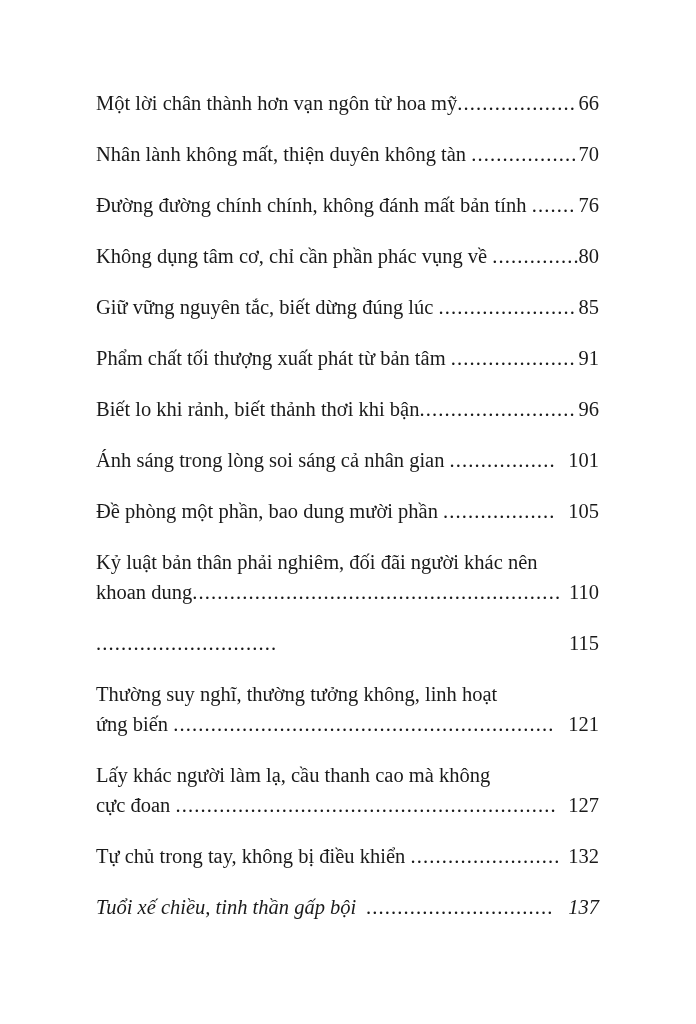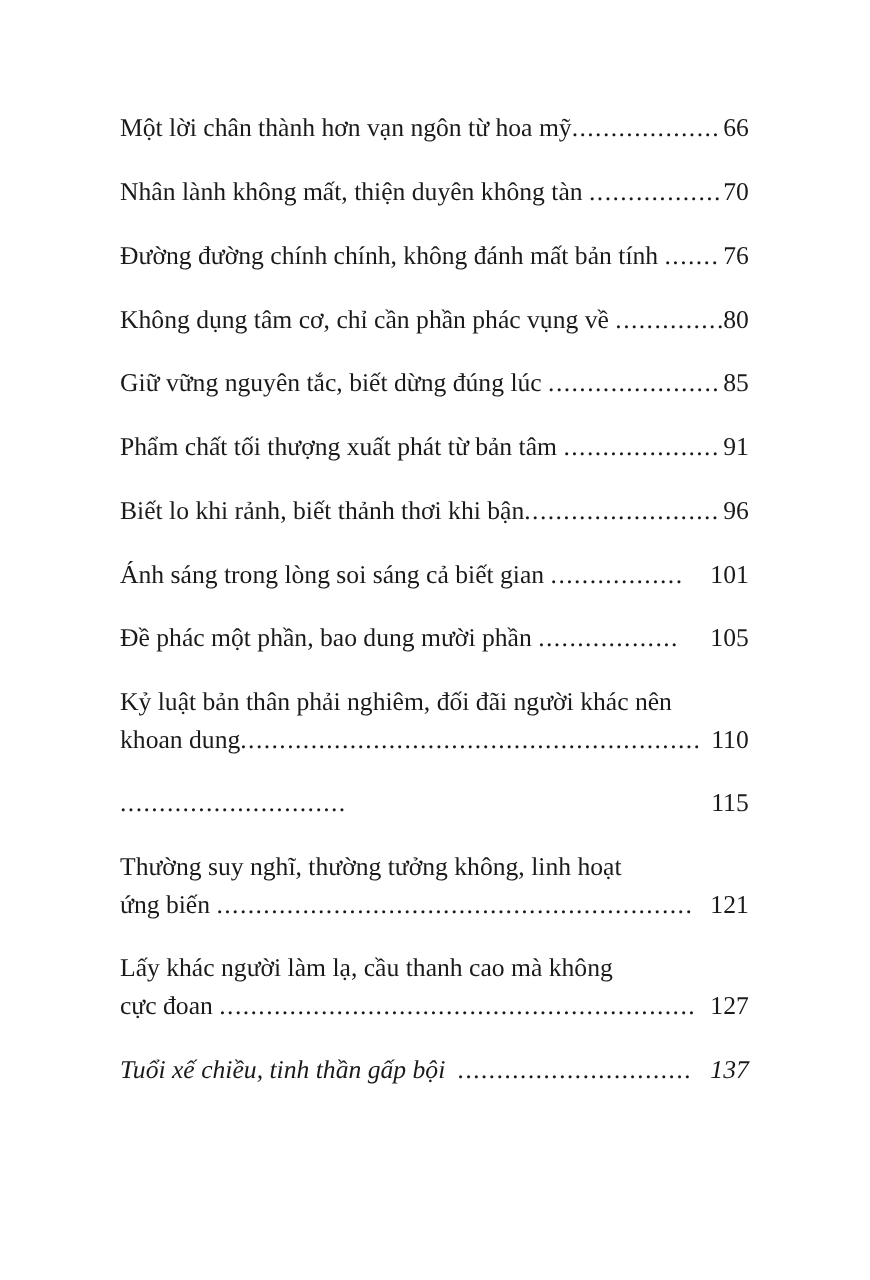--- a/index.html
+++ b/index.html
@@ -127,28 +127,28 @@
       </div>
       <div class="toc-entry">
         <div class="line">
           <span class="txt">Biết lo khi rảnh, biết thảnh thơi khi bận</span>
           <span class="dots">.........................</span>
           <span class="num">96</span>
         </div>
       </div>
       <div class="toc-entry">
         <div class="line">
-          <span class="txt">Ánh sáng trong lòng soi sáng cả biết gian </span>
+          <span class="txt">Ánh sáng trong lòng soi sáng cả nhân gian </span>
           <span class="dots">................. </span>
           <span class="num">101</span>
         </div>
       </div>
       <div class="toc-entry">
         <div class="line">
-          <span class="txt">Đề phác một phần, bao dung mười phần </span>
+          <span class="txt">Đề phòng một phần, bao dung mười phần </span>
           <span class="dots">.................. </span>
           <span class="num">105</span>
         </div>
       </div>
       <div class="toc-entry">
         <span class="wrap-first">Kỷ luật bản thân phải nghiêm, đối đãi người khác nên</span>
         <div class="line">
           <span class="txt">khoan dung</span>
           <span class="dots">........................................................... </span>
           <span class="num">110</span>
@@ -171,19 +171,26 @@
       <div class="toc-entry">
         <span class="wrap-first">Lấy khác người làm lạ, cầu thanh cao mà không</span>
         <div class="line">
           <span class="txt">cực đoan </span>
           <span class="dots">............................................................. </span>
           <span class="num">127</span>
         </div>
       </div>
       <div class="toc-entry">
         <div class="line">
+          <span class="txt">Tự chủ trong tay, không bị điều khiển </span>
+          <span class="dots">........................ </span>
+          <span class="num">132</span>
+        </div>
+      </div>
+      <div class="toc-entry">
+        <div class="line">
           <span class="txt">Tuổi xế chiều, tinh thần gấp bội  </span>
           <span class="dots">.............................. </span>
           <span class="num">137</span>
         </div>
       </div>
     </div>
 </div>
 
 </body></html>

